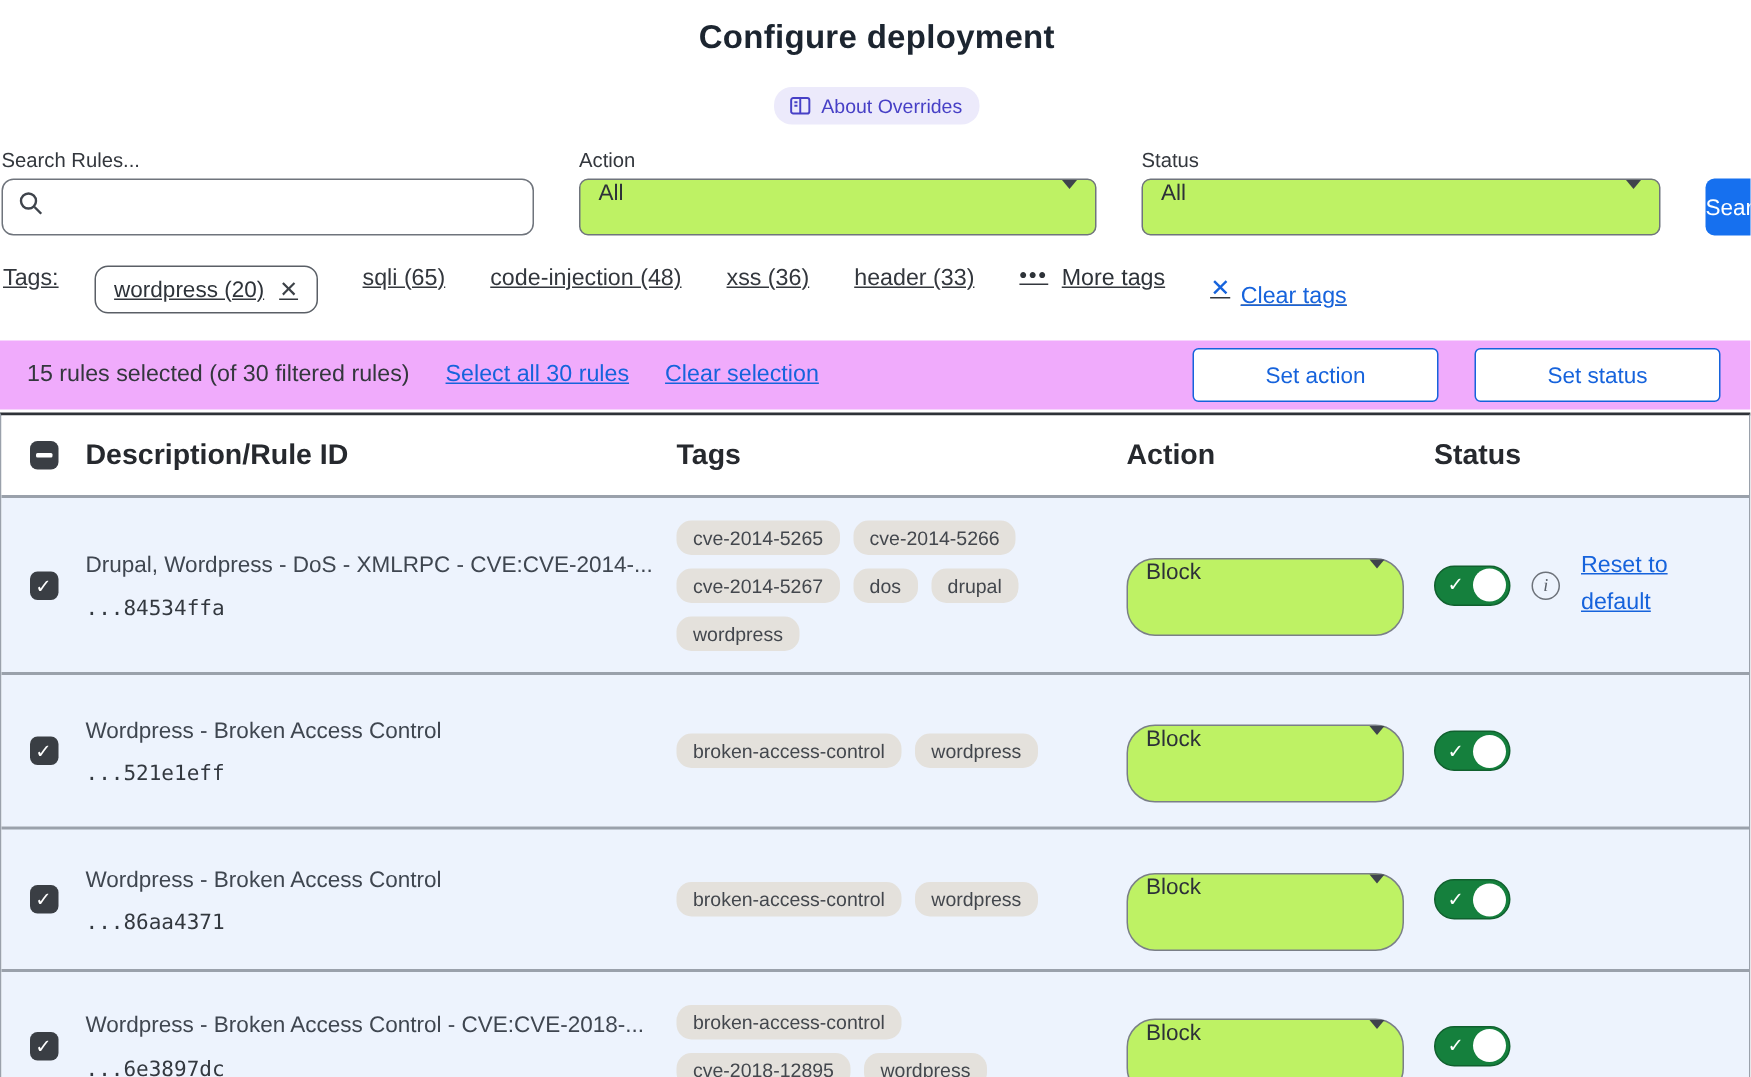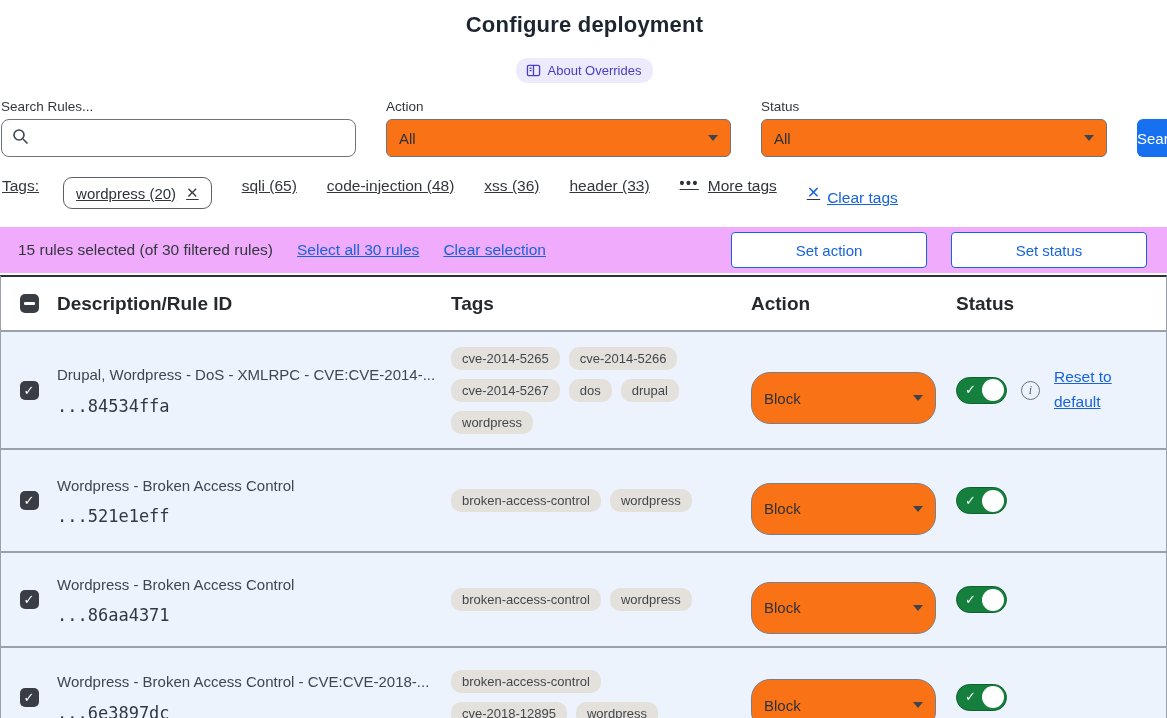--- a/index.html
+++ b/index.html
@@ -15,22 +15,22 @@
   .badge svg { display:block; }
 
   
   .filters { display:flex; align-items:flex-end; gap:30px; padding:2px 1px 0 1px; }
   .fgroup { display:flex; flex-direction:column; gap:5px; }
   .flabel { font-size:13.5px; color:#33373d; }
   .search-box { width:355px; height:38px; border:1px solid #6f747c; border-radius:8px;
     background:#fff; display:flex; align-items:center; padding:0 10px; gap:8px; }
   .search-box input { border:none; outline:none; flex:1; font-size:14px;
     font-family:"Liberation Sans", sans-serif; }
-  .sel { height:38px; border:1px solid #6f747c; border-radius:6px; background:#f97316;
-    display:flex; align-items:center; justify-content:space-between; padding:0 12px;
+  .sel { height:38px; border:1px solid #6f747c; border-radius:6px; background:#bef264;
+    display:flex; align-items:flex-start; justify-content:space-between; padding:0 12px;
     font-size:15px; color:#2d3138; cursor:pointer; }
   .sel-action { width:345px; }
   .sel-status { width:346px; }
   .caret { width:0; height:0; border-left:5px solid transparent; border-right:5px solid transparent;
     border-top:6px solid #3f444c; }
   .btn-primary { height:38px; width:88px; background:#1670ef; color:#fff; border:none;
     border-radius:6px; font-size:15px; cursor:pointer; font-family:"Liberation Sans", sans-serif; }
 
   
   .tagsbar { display:flex; align-items:flex-start; gap:30px; padding:20px 0 18px 2px; font-size:15.5px; color:#33373d;text-decoration:underline; }
@@ -43,39 +43,39 @@
   .dots { letter-spacing:1.5px; font-weight:700; font-size:14px; position:relative; top:-3px; }
   .cleartags { display:inline-flex; align-items:center; gap:7px; color:#1663dc; cursor:pointer; }
   .cleartags .x { font-size:16px; text-decoration:none; }
   .cleartags .txt { text-decoration:underline;margin-top:12px; }
 
   
   .selbar { background:#f0abfc; height:46px; display:flex; align-items:center; padding:0 20px 0 18px; gap:24px; }
   .selbar .summary { font-size:15.5px; color:#33373d; }
   a.link { color:#1663dc; text-decoration:underline; cursor:pointer; font-size:15.5px; }
   .selbar .spacer { flex:1; }
-  .btn-outline { height:36px; width:196px; background:#fff; border:1px solid #1663dc;
+  .btn-outline { height:36px; width:164px; background:#fff; border:1px solid #1663dc;
     border-radius:4px; color:#1663dc; font-size:15px; cursor:pointer;
     font-family:"Liberation Sans", sans-serif; }
 
   
   .tbl { border-top:2px solid #2e3237; border-bottom:3px solid #2e3237;
     border-left:1px solid #9aa1ab; border-right:1px solid #9aa1ab; margin-top:2px; }
   .thead { display:grid; grid-template-columns:56px 394px 300px 205px 1fr;
     align-items:center; height:53px; background:#fff; }
   .thead .h { font-size:19px; font-weight:700; color:#26292e; }
   .trow { display:grid; grid-template-columns:56px 394px 300px 205px 1fr;
     align-items:center; background:#edf3fd; border-top:2px solid #9aa1ab; }
   .cb-cell { display:flex; justify-content:center; }
   .checkbox { width:19px; height:19px; background:#3a3e44; border-radius:5px;
     display:flex; align-items:center; justify-content:center; cursor:pointer; }
   .checkbox .minus { width:11px; height:2.5px; background:#fff; border-radius:1px; }
   .checkbox .check { color:#fff; font-size:13px; line-height:1; }
   .desc { font-size:15px; color:#3f4650; line-height:1.5; padding-right:14px; }
-  .ruleid { font-family:"DejaVu Sans Mono", monospace; font-size:17px; color:#33383f; margin-top:9px; }
+  .ruleid { font-family:"DejaVu Sans Mono", monospace; font-size:14px; color:#33383f; margin-top:9px; }
   .tags-wrap { display:flex; flex-wrap:wrap; gap:9px 9px; width:272px; padding:10px 0; }
   .tag-pill { background:#e4e1dc; color:#43474d; font-size:13px; padding:4px 11px;
     border-radius:10px; white-space:nowrap; }
   .action-cell .sel { width:185px; height:52px; border:1px solid #7a7f87; border-radius:19px;margin-top:16px; }
   .status-cell { display:flex; align-items:center; gap:14px; }
   .toggle { width:51px; height:27px; background:#15803d; border:1px solid #10602e;
     border-radius:999px; position:relative; cursor:pointer; flex:0 0 auto; }
   .toggle .tick { position:absolute; left:8px; top:50%; transform:translateY(-52%);
     color:#fff; font-size:13px; }
   .toggle .knob { position:absolute; right:2px; top:50%; transform:translateY(-50%);

